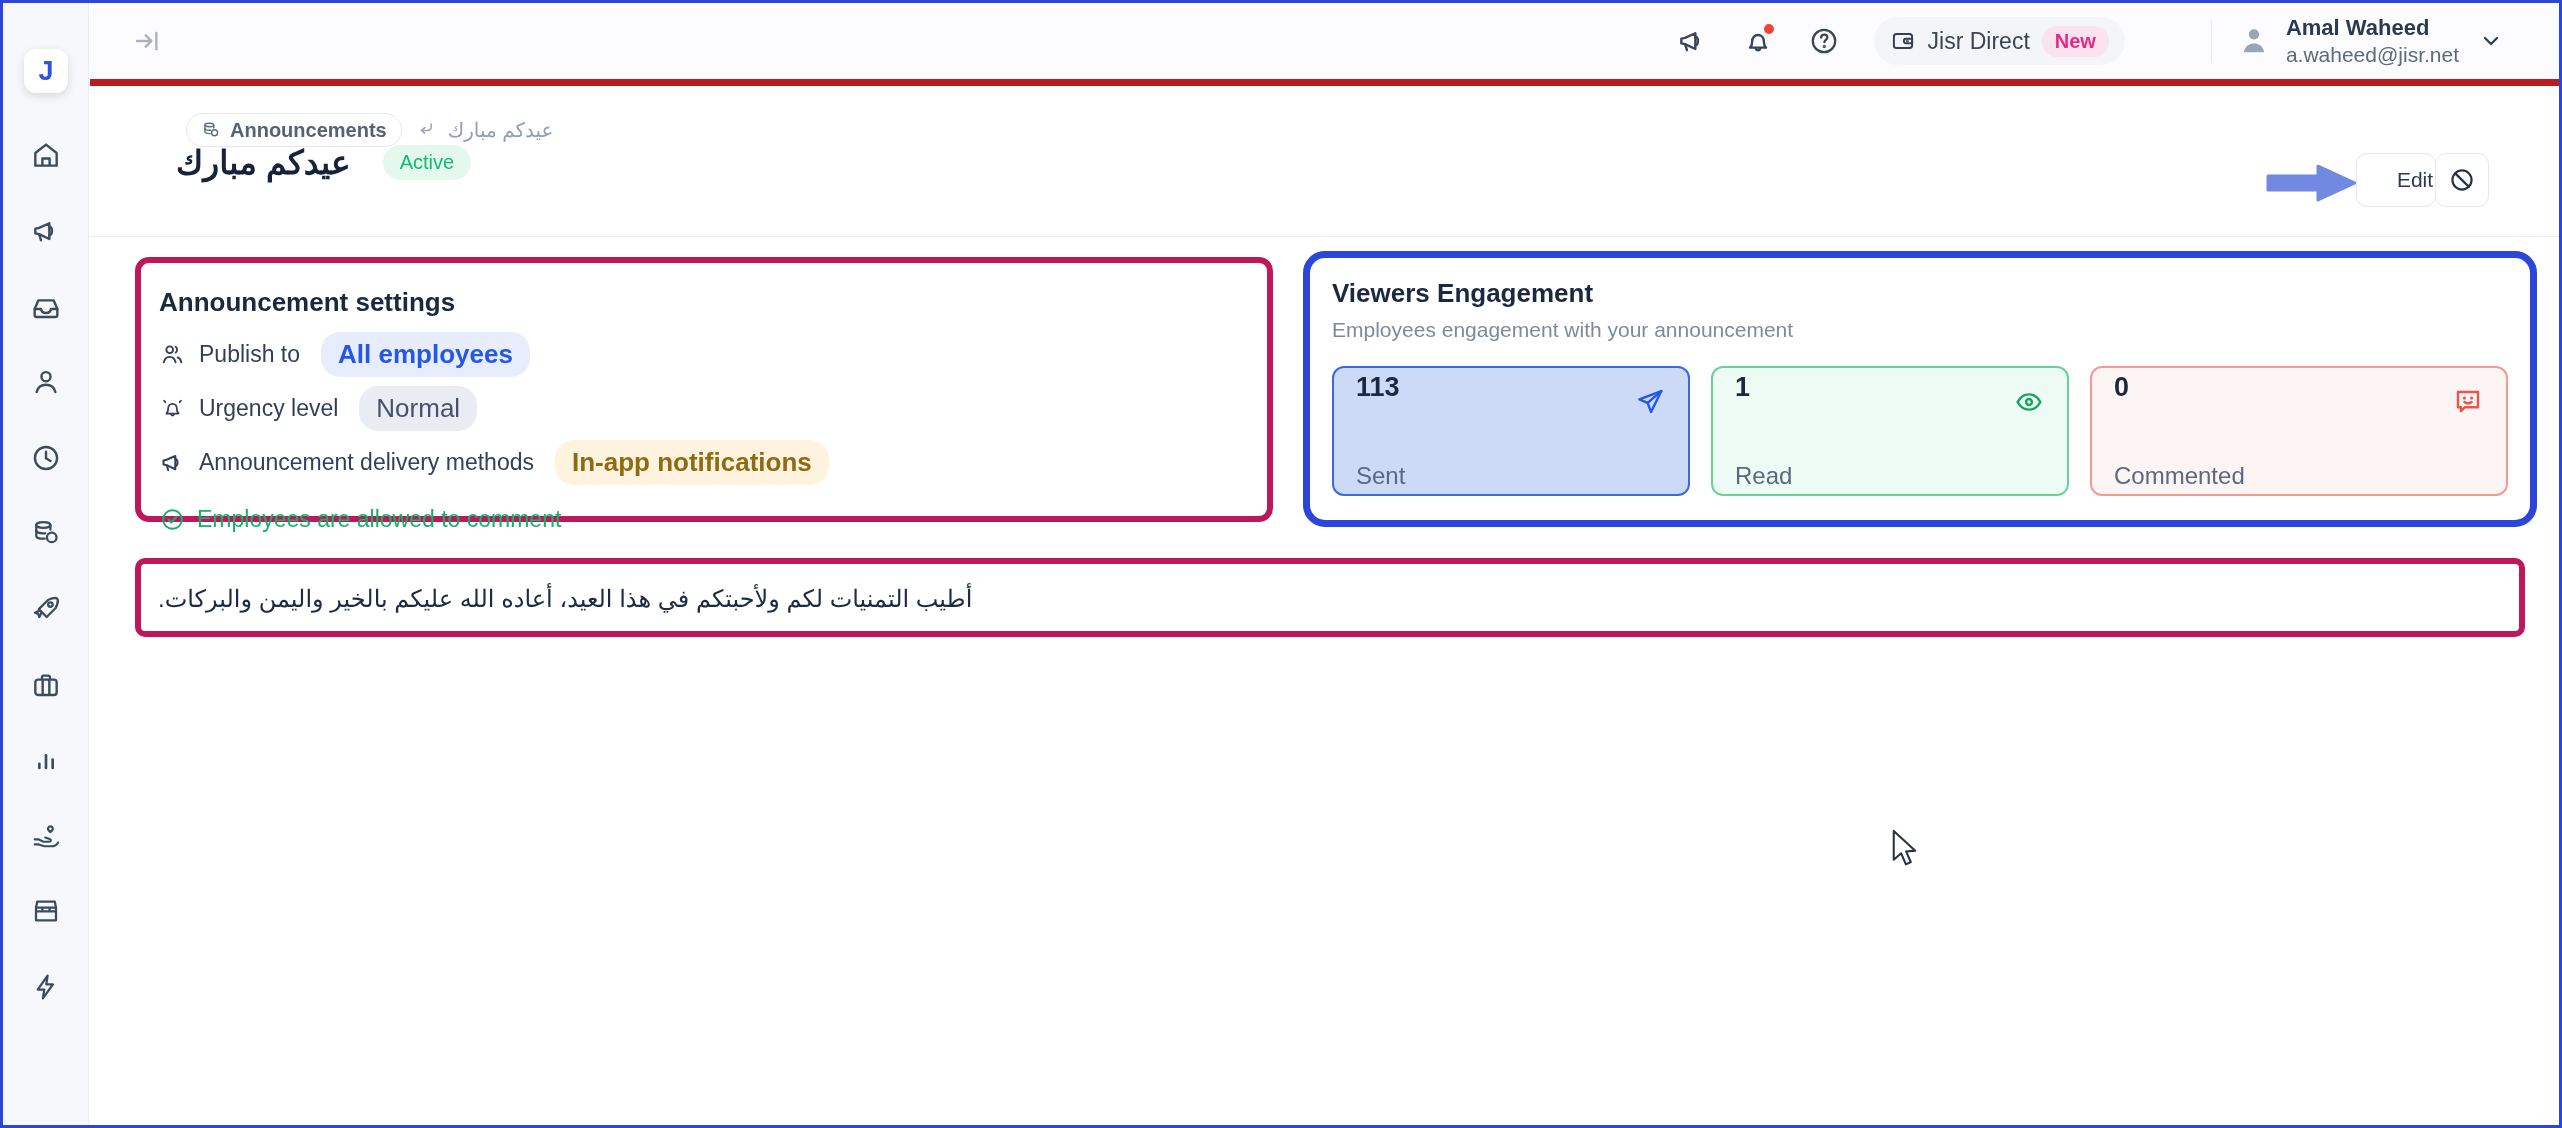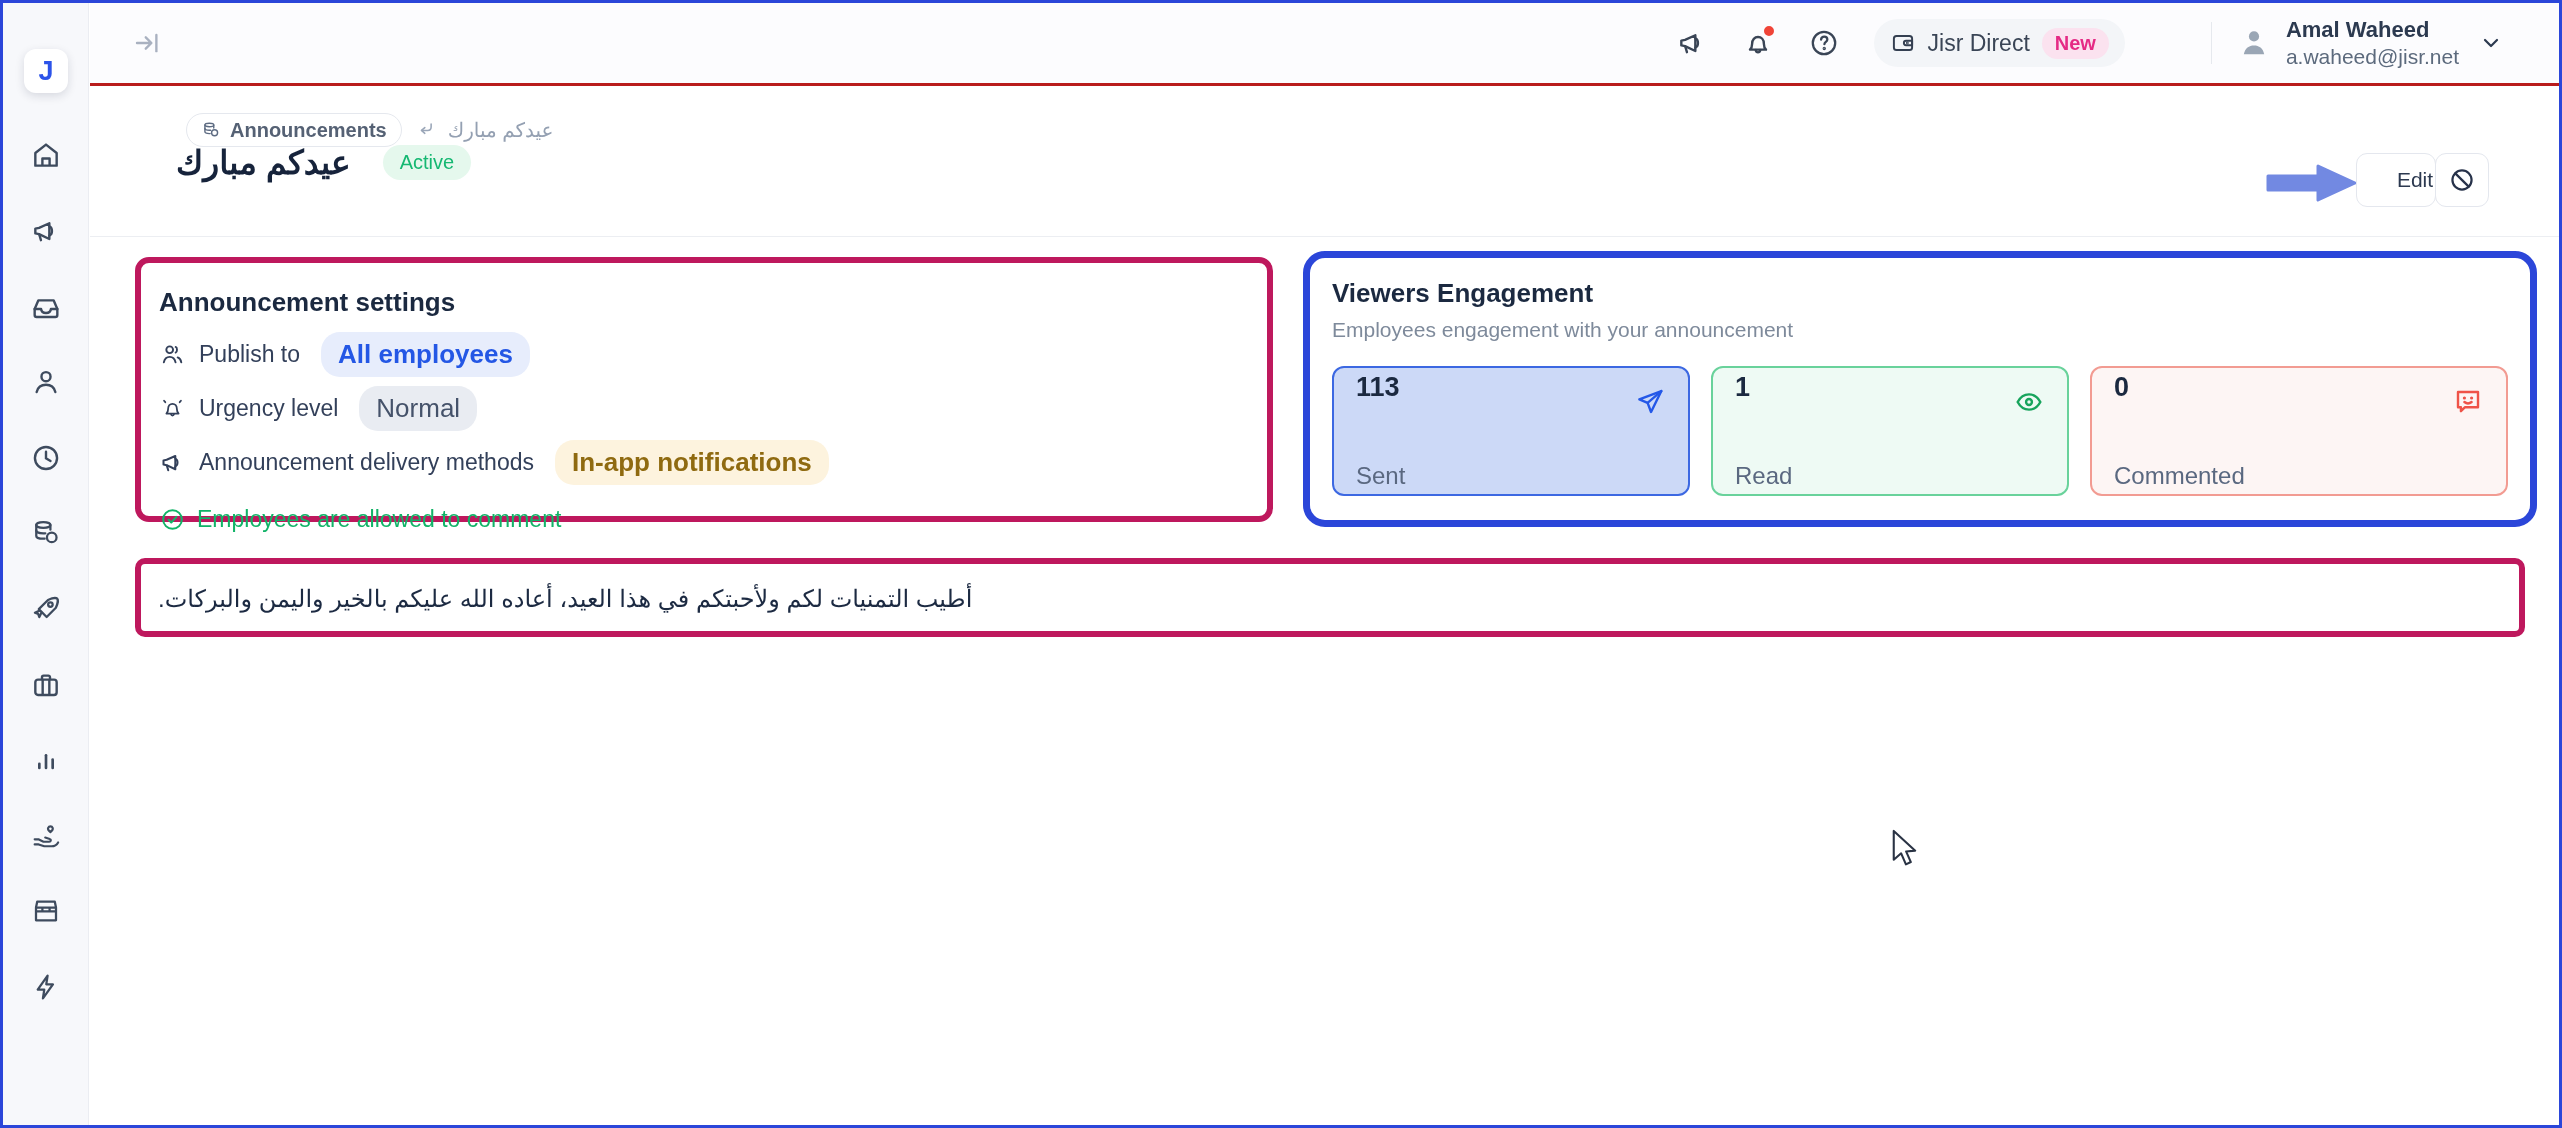--- a/index.html
+++ b/index.html
@@ -7,21 +7,21 @@
   body { font-family:"Liberation Sans", sans-serif; background:#fff; overflow:hidden; }
   .frame { position:relative; width:2562px; height:1128px; border:3px solid #2b46d9; background:#fff; }
 
   
   .sidebar { position:absolute; left:0; top:0; bottom:0; width:86px; background:#f7f8fb; border-right:1px solid #ebedf2; }
   .logo { position:absolute; left:21px; top:46px; width:44px; height:44px; background:#fff; border-radius:12px; box-shadow:0 3px 10px rgba(20,30,60,.14); display:flex; align-items:center; justify-content:center; font-weight:bold; font-size:27px; color:#2c53e9; }
   .nav-ic { position:absolute; left:27px; width:32px; height:32px; color:#3e4b5e; cursor:pointer; }
   .nav-ic svg { width:32px; height:32px; }
 
   
-  .topbar { position:absolute; left:87px; right:0; top:0; height:83px; background:#fcfcfe; border-bottom:3px solid #b91c1c; display:flex; align-items:center; }
+  .topbar { position:absolute; left:87px; right:0; top:0; height:83px; background:#fcfcfe; border-bottom:7px solid #b91c1c; display:flex; align-items:center; }
   .collapse { margin-left:42px; width:30px; height:30px; color:#a9b1c0; }
   .tb-right { margin-left:auto; margin-right:56px; display:flex; align-items:center; }
   .tb-icon { width:32px; height:32px; color:#3a4556; position:relative; }
   .tb-icon svg { width:32px; height:32px; }
   .bell-dot { position:absolute; top:-3px; right:-2px; width:14px; height:14px; border-radius:50%; background:#f04438; border:2px solid #fcfcfe; }
   .gap34 { margin-left:34px; }
   .jisr-pill { margin-left:34px; height:48px; border-radius:24px; background:#f3f5f8; display:flex; align-items:center; padding:0 16px; gap:12px; }
   .jisr-pill .wlt { width:26px; height:26px; color:#343f51; }
   .jisr-label { font-size:23px; color:#3a4556; }
   .new-badge { background:#fbe2ef; color:#e52a85; font-size:20px; font-weight:bold; border-radius:16px; padding:4px 13px; }

